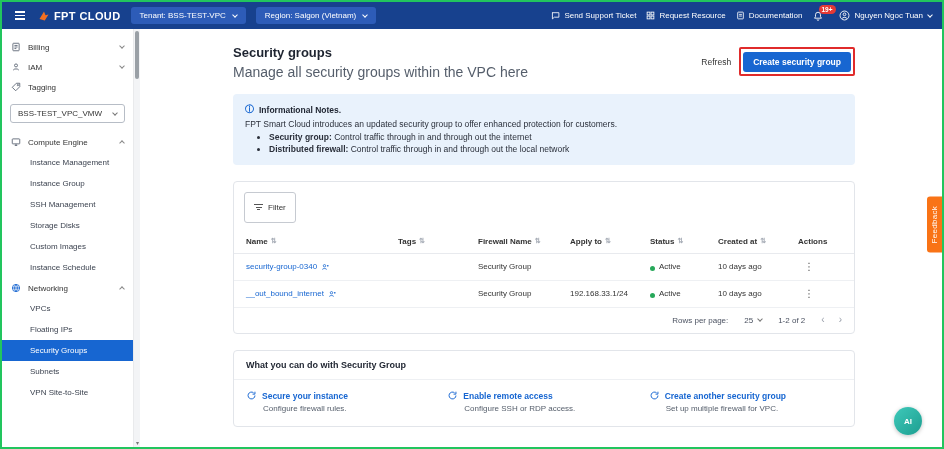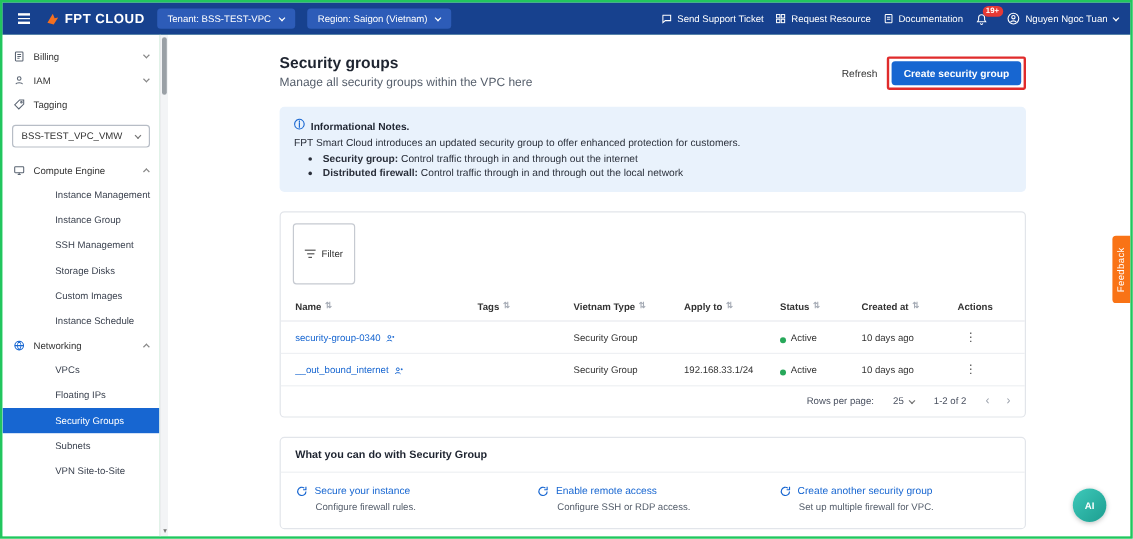--- a/index.html
+++ b/index.html
@@ -23,49 +23,49 @@
   
   .page-body { display:flex; height:418px; position:relative; }
 
   
   .sidebar { width:131px; background:#fff; padding-top:8px; font-size:8px; color:#333; flex-shrink:0; overflow:hidden; }
   .sb-item { display:flex; align-items:center; gap:7px; height:20px; padding:0 9px; cursor:pointer; color:#333; }
   .sb-item .lbl { flex:1; }
   .sb-item .caret { color:#888; }
   .sb-icon { width:10px; height:10px; color:#5a6472; flex-shrink:0; }
   .sb-icon.blue { color:#1766d1; }
-  .sb-sub { display:block; height:21px; line-height:21px; padding-left:44px; cursor:pointer; color:#3c4350; }
+  .sb-sub { display:block; height:21px; line-height:21px; padding-left:28px; cursor:pointer; color:#3c4350; }
   .sb-sub.active { background:#1766d1; color:#fff; }
   .vpc-select { margin:7px 8px 9px; border:1px solid #b7bdc6; border-radius:3px; padding:4px 7px; display:flex; align-items:center; justify-content:space-between; font-size:8px; color:#333; cursor:pointer; background:#fff; width:calc(100% - 16px); font-family:inherit; }
   .sb-scroll { width:7px; background:#f3f4f6; flex-shrink:0; position:relative; border-left:1px solid #e9eaec; }
   .sb-thumb { position:absolute; top:2px; left:1px; width:4px; height:48px; background:#9aa0a6; border-radius:2px; }
   .sb-scroll .down-arrow { position:absolute; bottom:1px; left:0; width:7px; text-align:center; color:#777; font-size:6px; }
 
   
   .main { flex:1; background:#fff; overflow:hidden; position:relative; }
   .content { width:622px; margin-left:93px; padding-top:16px; }
 
   .page-header { display:flex; justify-content:space-between; align-items:flex-start; margin-bottom:14px; }
   .page-title { font-size:13px; font-weight:bold; color:#1e2430; margin-bottom:4px; }
-  .page-subtitle { font-size:10px; color:#555e6b; }
+  .page-subtitle { font-size:14px; color:#555e6b; }
   .header-actions { display:flex; align-items:center; gap:8px; margin-top:2px; }
   .refresh-link { font-size:8.5px; color:#333; cursor:pointer; }
   .annotation-box { border:2px solid #e02b2b; padding:2px; border-radius:2px; }
   .primary-btn { background:#1766d1; color:#fff; border:none; border-radius:3px; font-size:8.5px; font-weight:600; padding:5px 10px; cursor:pointer; font-family:inherit; }
 
   .infobox { background:#e9f2fc; border-radius:4px; padding:9px 12px; font-size:8.5px; color:#2a2f3a; margin-bottom:16px; }
   .infobox .head { display:flex; align-items:center; gap:5px; font-weight:bold; color:#1e2430; margin-bottom:3px; }
   .info-glyph { color:#1766d1; font-size:9px; }
   .infobox p { margin-bottom:3px; color:#2a2f3a; }
   .infobox ul { margin-left:24px; }
   .infobox li { margin-bottom:2px; }
 
   .card { border:1px solid #e2e5ea; border-radius:4px; background:#fff; margin-bottom:16px; }
   .toolbar { padding:9px 10px 7px; }
-  .filter-btn { display:inline-flex; align-items:center; gap:5px; border:1px solid #c6cad1; border-radius:3px; background:#fff; padding:20px 9px; font-size:8px; color:#333; cursor:pointer; font-family:inherit; }
+  .filter-btn { display:inline-flex; align-items:center; gap:5px; border:1px solid #c6cad1; border-radius:3px; background:#fff; padding:10px 9px; font-size:8px; color:#333; cursor:pointer; font-family:inherit; }
   .funnel { display:flex; flex-direction:column; gap:1.5px; align-items:center; }
   .funnel i { display:block; height:1.2px; background:#555; }
   .funnel i:nth-child(1){ width:9px; } .funnel i:nth-child(2){ width:6px; } .funnel i:nth-child(3){ width:3px; }
 
   .tgrid { display:grid; grid-template-columns: 1.9fr 1fr 1.15fr 1fr 0.85fr 1fr 0.55fr; align-items:center; padding:0 12px; }
   .thead { font-size:8px; font-weight:bold; color:#333; border-bottom:1px solid #e8eaee; height:24px; }
   .th { display:flex; gap:3px; cursor:pointer; }
   .sort { color:#a5abb5; font-size:7px; }
   .trow { height:27px; font-size:8px; color:#333; border-bottom:1px solid #eef0f3; }
   .name-cell { display:flex; align-items:flex-end; gap:4px; }
@@ -73,21 +73,21 @@
   .status-cell { display:flex; align-items:flex-end; gap:4px; }
   .dot { width:5px; height:5px; border-radius:50%; background:#27a85a; display:inline-block; }
   .kebab { background:none; border:none; color:#555; font-size:10px; cursor:pointer; padding:0 6px; font-family:inherit; }
   .tfoot { display:flex; justify-content:flex-end; align-items:center; gap:16px; padding:8px 12px; font-size:8px; color:#4a5160; }
   .rpp { display:flex; align-items:center; gap:5px; cursor:pointer; }
   .pager { display:flex; gap:14px; color:#9aa0ab; }
   .pager span { cursor:pointer; font-size:10px; line-height:8px; }
 
   .help-title { padding:9px 12px; font-size:9px; font-weight:bold; color:#1e2430; border-bottom:1px solid #eef0f3; }
   .help-grid { display:grid; grid-template-columns:1fr 1fr 1fr; padding:10px 12px 13px; gap:8px; }
-  .help-item .t { display:flex; align-items:flex-start; gap:5px; font-size:8.5px; color:#1766d1; cursor:pointer; }
+  .help-item .t { display:flex; align-items:flex-end; gap:5px; font-size:8.5px; color:#1766d1; cursor:pointer;font-weight:bold; }
   .help-item .d { font-size:8px; color:#555e6b; margin-left:17px; margin-top:3px; }
   .help-icon { width:11px; height:11px; color:#1766d1; flex-shrink:0; }
 
   .feedback-tab { position:absolute; right:0; top:168px; background:#f97316; color:#fff; font-size:8px; writing-mode:vertical-rl; transform:rotate(180deg); padding:9px 3px; border-radius:0 3px 3px 0; letter-spacing:.3px; cursor:pointer; }
   .ai-fab { position:absolute; right:20px; bottom:12px; width:28px; height:28px; border-radius:50%; background:linear-gradient(135deg,#3ec9ba,#1d9e90); color:#fff; display:flex; align-items:center; justify-content:center; font-size:8px; font-weight:bold; cursor:pointer; box-shadow:0 1px 4px rgba(0,0,0,.25); }
 
   svg { display:block; }
 </style>
 </head>
 <body>
@@ -267,21 +267,21 @@
           <div class="tgrid thead">
             <div class="th">
                 <span>Name</span>
                 <span class="sort">⇅</span>
               </div>
             <div class="th">
                 <span>Tags</span>
                 <span class="sort">⇅</span>
               </div>
             <div class="th">
-                <span>Vietnam Type</span>
+                <span>Firewall Name</span>
                 <span class="sort">⇅</span>
               </div>
             <div class="th">
                 <span>Apply to</span>
                 <span class="sort">⇅</span>
               </div>
             <div class="th">
                 <span>Status</span>
                 <span class="sort">⇅</span>
               </div>

